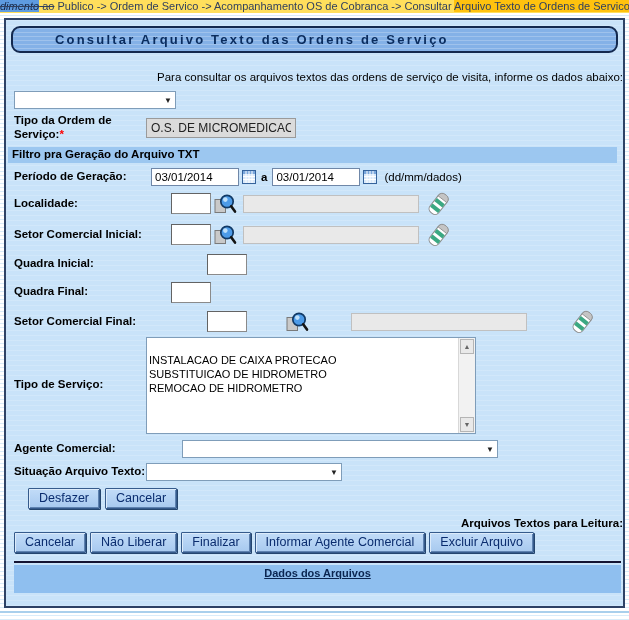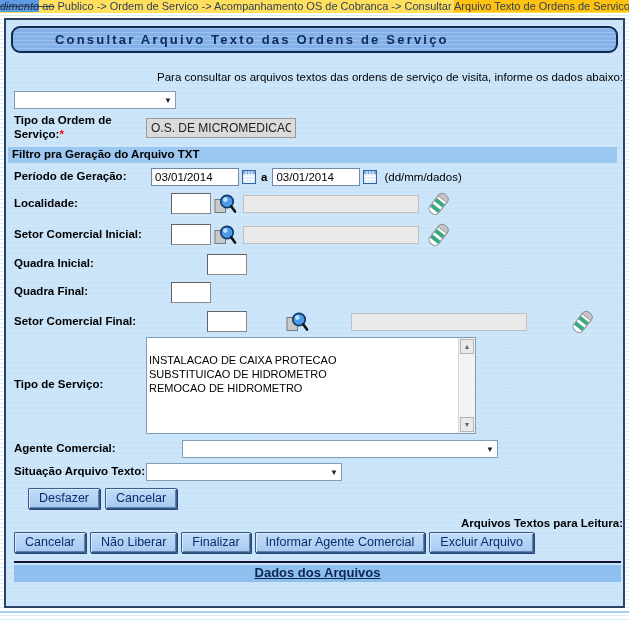--- a/index.html
+++ b/index.html
@@ -88,22 +88,22 @@
     cursor: pointer; white-space: nowrap;
   }
   .actions { display: flex; margin-top: 7px; padding-right: 12px; padding-left: 14px; }
   .actions .gap { width: 5px; }
   .spacer { flex: 1; }
   .leitura-lbl { margin-top: 8px; font-size: 11.5px; font-weight: bold; text-align: right; }
   .btnrow { display: flex; margin-top: 3px; }
   .btnrow .btn { margin-right: 4px; }
   .rule { margin: 8px 2px 0 0; height: 2px; background: #141432; }
   .dados {
-    margin: 2px 2px 0 0; height: 17px; line-height: 16px; background: #8fbfef;
-    text-align: center; font-size: 13px; font-weight: bold; color: #0a2550;
+    margin: 2px 2px 0 0; height: 28px; line-height: 16px; background: #8fbfef;
+    text-align: center; font-size: 11px; font-weight: bold; color: #0a2550;
   }
   .dados span { text-decoration: underline; cursor: pointer; }
   .bottom-line { margin-top: 3px; height: 2px; background: #a9cfec; }
   .mt5 { margin-top: 5px; } .mt6 { margin-top: 6px; gap: 36px; } .mt7 { margin-top: 7px; } .mt8 { margin-top: 8px; }
   .b { font-weight: bold; font-size: 11.5px; }
   .mask { font-size: 11.5px; margin-left: 7px; }
 </style>
 </head>
 <body>
 

